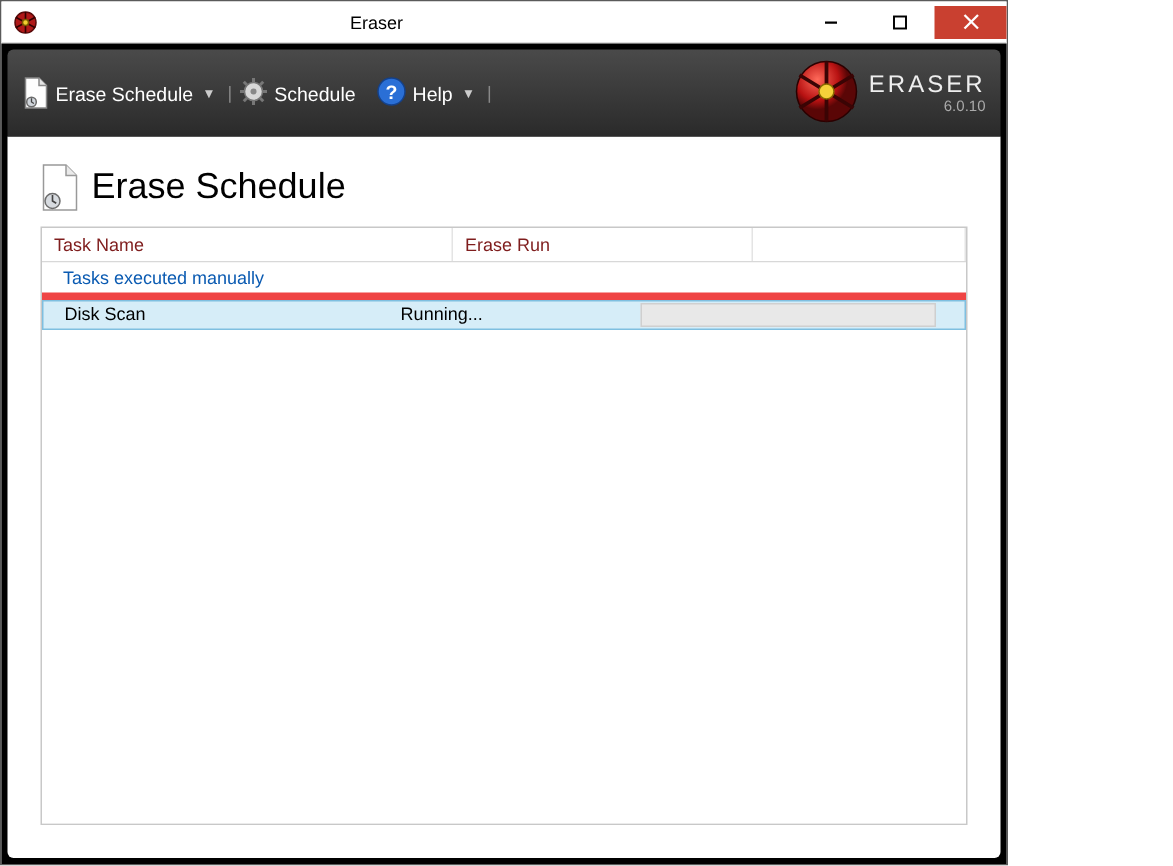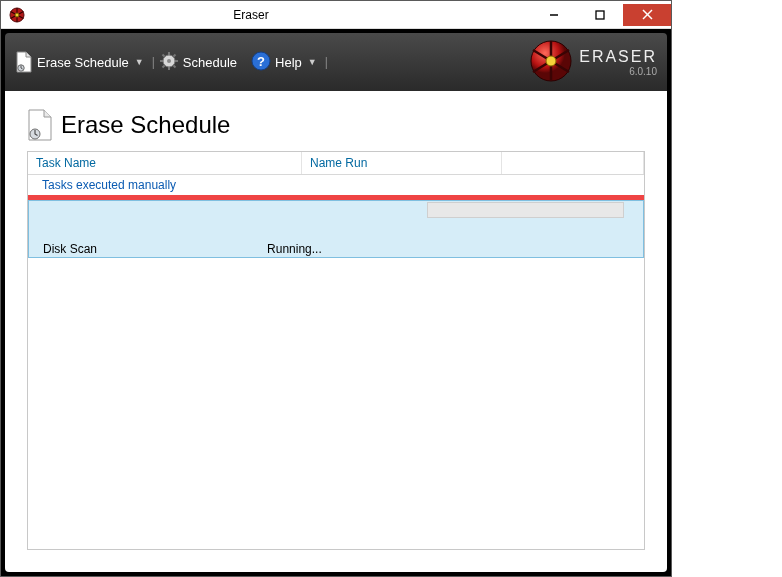--- a/index.html
+++ b/index.html
@@ -21,25 +21,25 @@
   .brand-text { display: flex; flex-direction: column; align-items: flex-end; }
   .brand-name { font-size: 16px; letter-spacing: 2px; color: #eee; font-weight: 300; }
   .brand-ver { font-size: 10px; color: #aaa; }
   
   .content { flex: 1; background: #fff; border-radius: 0 0 4px 4px; padding: 18px 22px 22px 22px; display: flex; flex-direction: column; }
   .page-heading { display: flex; align-items: center; gap: 8px; margin-bottom: 10px; }
   .page-heading h1 { font-size: 24px; font-weight: 400; color: #000; }
   
   .grid { flex: 1; border: 1px solid #c8c8c8; display: flex; flex-direction: column; overflow: hidden; }
   .grid-header { display: flex; background: #fff; border-bottom: 1px solid #d8d8d8; }
-  .grid-header .cell { padding: 4px 8px; font-size: 12px; color: #0369a1; border-right: 1px solid #e4e4e4; }
+  .grid-header .cell { padding: 4px 8px; font-size: 12px; color: #7f1d1d; border-right: 1px solid #e4e4e4; }
   .grid-body { flex: 1; background: #fff; }
   .group-row { padding: 3px 8px 3px 14px; color: #0b5bb2; font-size: 12px; border-bottom: 5px solid #ef4444; }
   .data-row { display: flex; align-items: stretch; background: #d6edf8; border: 1px solid #7fbfe0; }
-  .data-row .cell { padding: 1px 8px; font-size: 12px; color: #000; margin-top: 40px; }
+  .data-row .cell { padding: 1px 8px; font-size: 12px; color: #000; }
   .status-cell-inner { background: #e8e8e8; border: 1px solid #cfcfcf; height: 16px; margin: 1px 3px 1px 0; flex:1; }
   
   .col-task { width: 274px; }
   .col-next { width: 200px; }
   .col-status { width: 200px; flex: 0 0 200px; display:flex; }
   .col-pad { flex: 1; }
   
   .doc-icon-sm { width:18px; height:22px; }
   .doc-icon-lg { width:26px; height:32px; }
 </style>
@@ -157,21 +157,21 @@
               <circle cx="8" cy="25" r="5" fill="#d7dbe0" stroke="#6d6d6d"></circle>
               <path d="M8 21v4l2.5 1.5" stroke="#444" stroke-width="1.1" fill="none"></path>
             </svg>
         </span>
         <h1>Erase Schedule</h1>
       </div>
 
       <div class="grid">
         <div class="grid-header">
           <div class="cell col-task">Task Name</div>
-          <div class="cell col-next">Name Run</div>
+          <div class="cell col-next">Erase Run</div>
           <div class="cell col-pad"></div>
         </div>
         <div class="grid-body">
           <div class="group-row">Tasks executed manually</div>
           <div class="data-row">
             <div class="cell col-task" style="padding-left:14px">Disk Scan</div>
             <div class="cell col-next">Running...</div>
             <div class="col-status">
               <div class="status-cell-inner"></div>
             </div>

